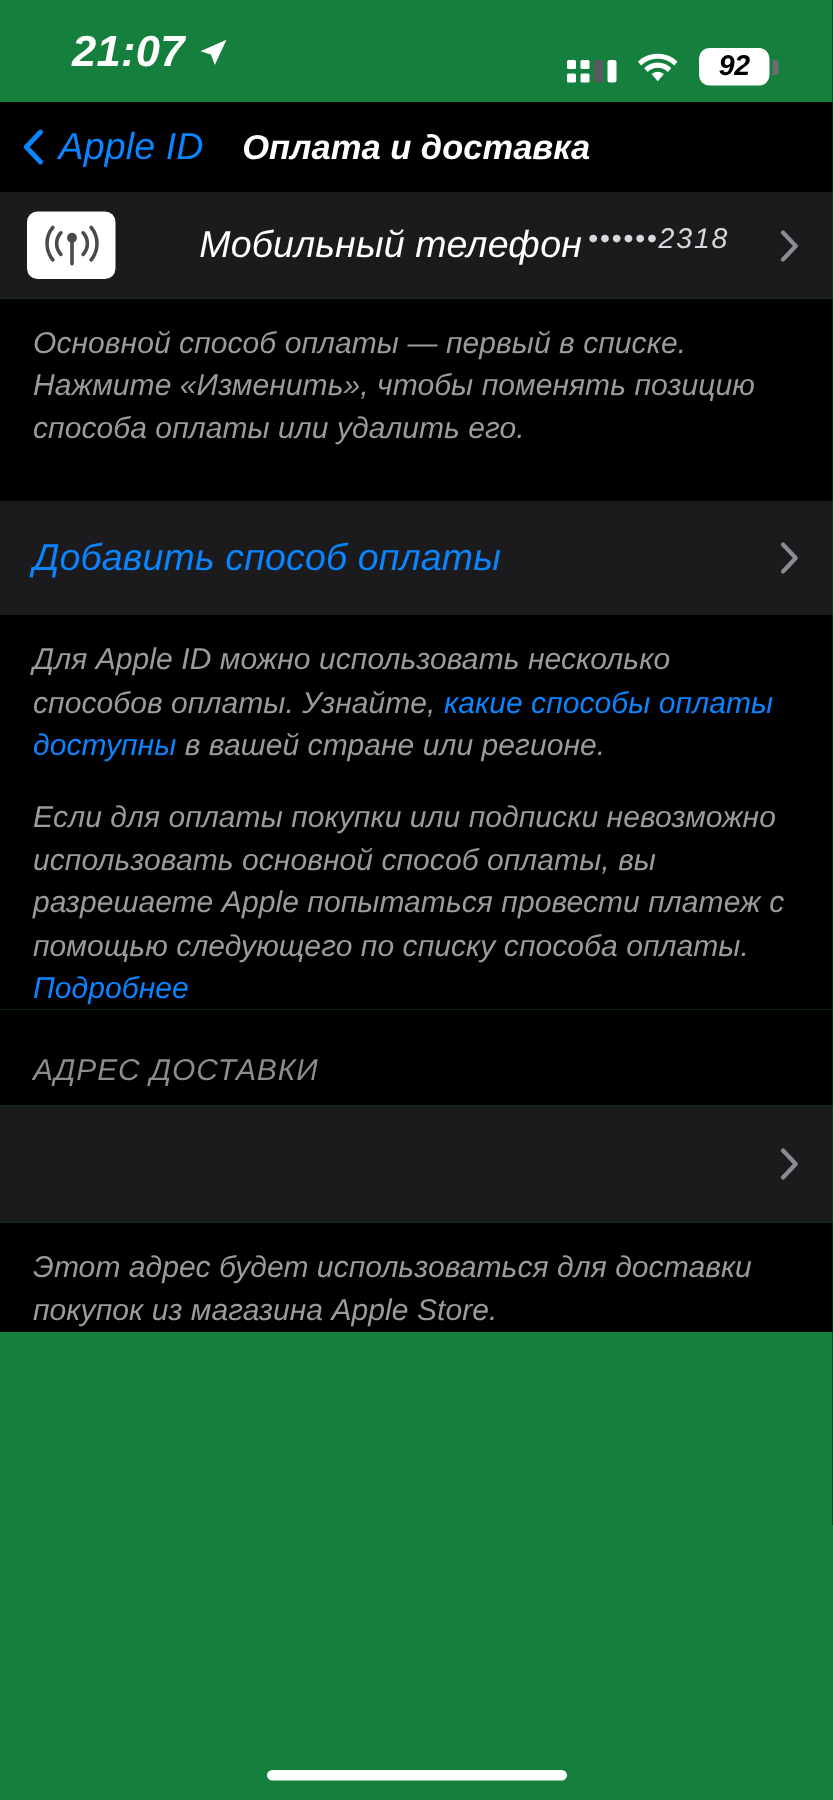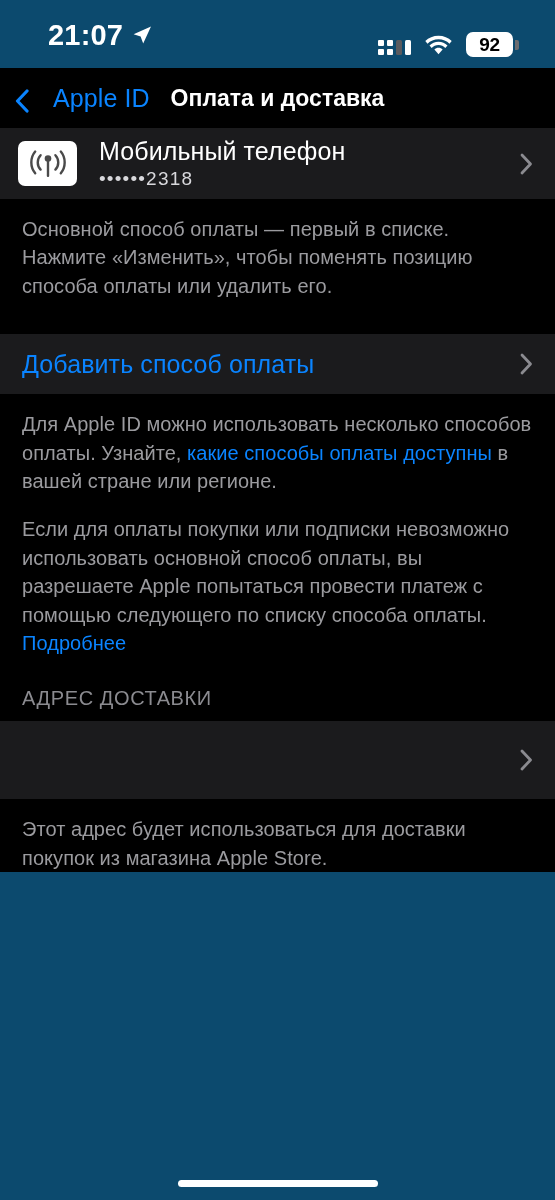--- a/index.html
+++ b/index.html
@@ -11,22 +11,23 @@
     width: 555px;
     height: 1200px;
     overflow: hidden;
     font-family: "Liberation Sans", sans-serif;
     -webkit-font-smoothing: antialiased;
   }
   .phone {
     position: relative;
     width: 555px;
     height: 1200px;
-    background: #0c4a6e;
+    background: #15803d;
     color: #ffffff;
+    font-style: italic;
   }
 
   
   .status-bar {
     position: relative;
     height: 68px;
     display: flex;
     align-items: center;
     justify-content: space-between;
     padding: 0 36px 0 48px;
@@ -120,22 +121,22 @@
   
   .nav-bar {
     position: relative;
     height: 60px;
     display: flex;
     align-items: center;
     background: #000000;
   }
   .nav-back {
     display: flex;
-    align-items: flex-end;
-    gap: 24px;
+    align-items: center;
+    gap: 10px;
     margin-left: 15px;
     cursor: pointer;
   }
   .chev-back {
     width: 14px;
     height: 24px;
     display: block;
   }
   .nav-back-label {
     font-size: 25px;
@@ -185,21 +186,20 @@
     background: #ffffff;
     flex: 0 0 auto;
     display: flex;
     align-items: center;
     justify-content: center;
   }
   .pay-icon svg { display: block; }
   .row-text {
     margin-left: 22px;
     display: flex;
-    flex-direction: column;
     justify-content: center;
     gap: 4px;
     flex: 1 1 auto;
     min-width: 0;
   }
   .row-title {
     font-size: 25px;
     color: #ffffff;
     line-height: 1.05;
     letter-spacing: 0.1px;
@@ -210,21 +210,21 @@
     letter-spacing: 1.2px;
     line-height: 1.05;
   }
   .chev-right {
     width: 13px;
     height: 22px;
     flex: 0 0 auto;
     display: block;
   }
   .row-link {
-    height: 60px;
+    height: 76px;
     padding: 6px 22px;
   }
   .row-link-label {
     font-size: 25px;
     color: #0a84ff;
     flex: 1 1 auto;
     letter-spacing: 0.1px;
   }
   .row-empty {
     height: 78px;

